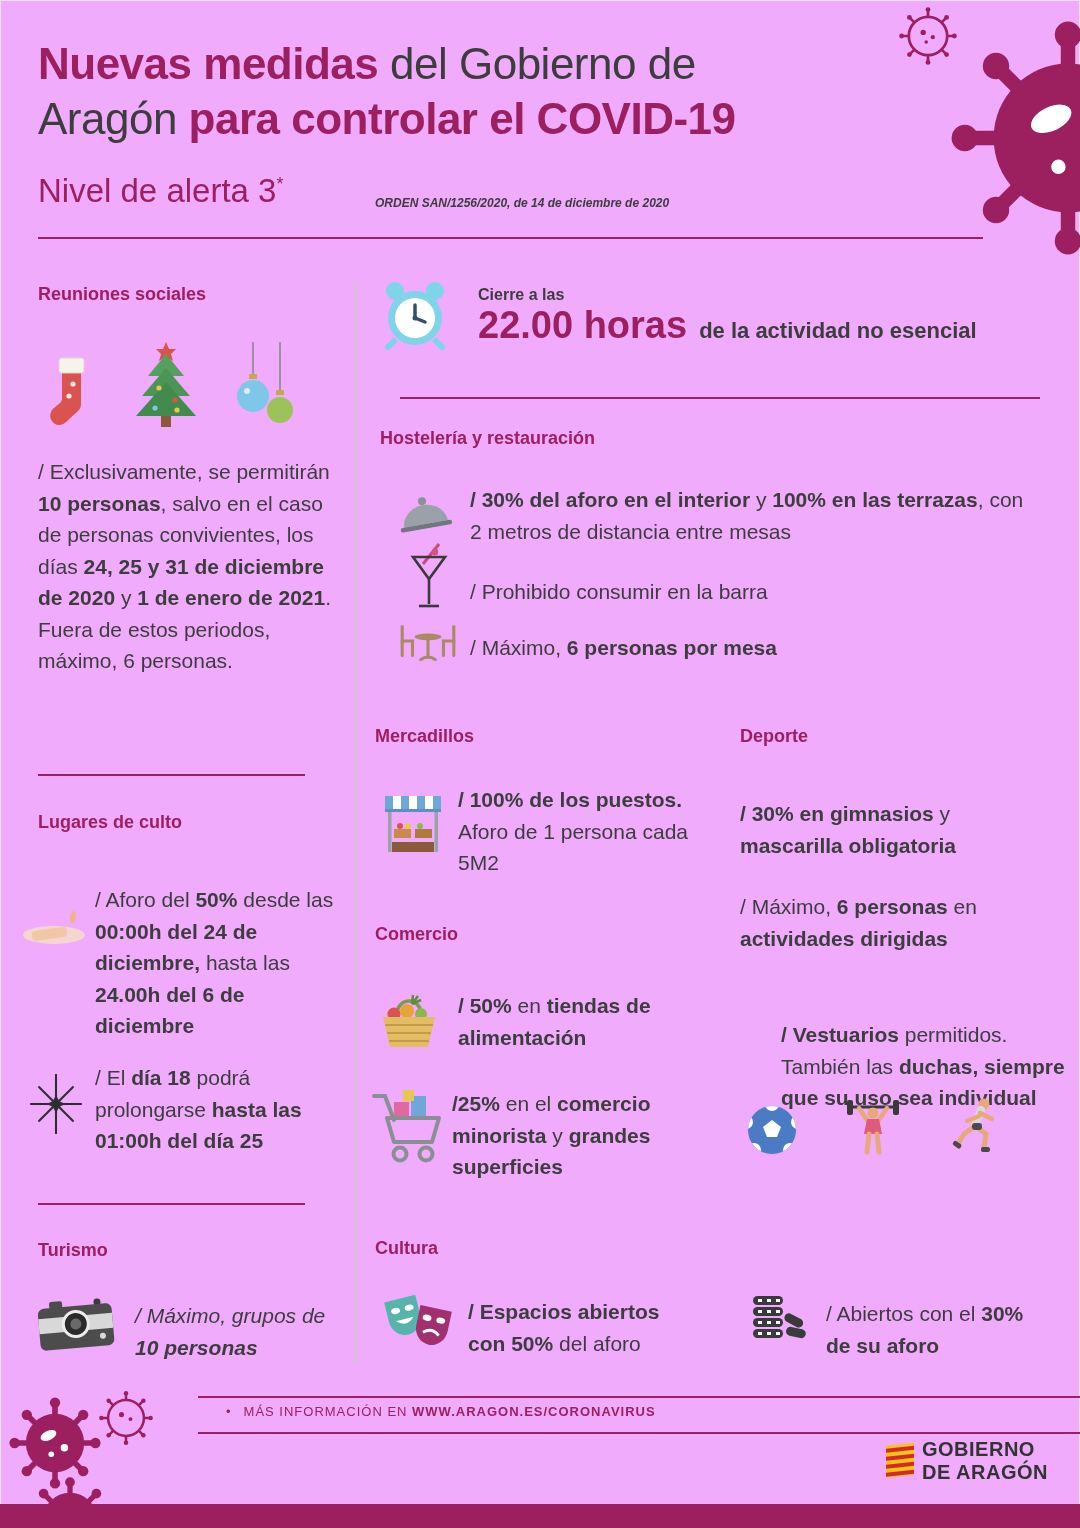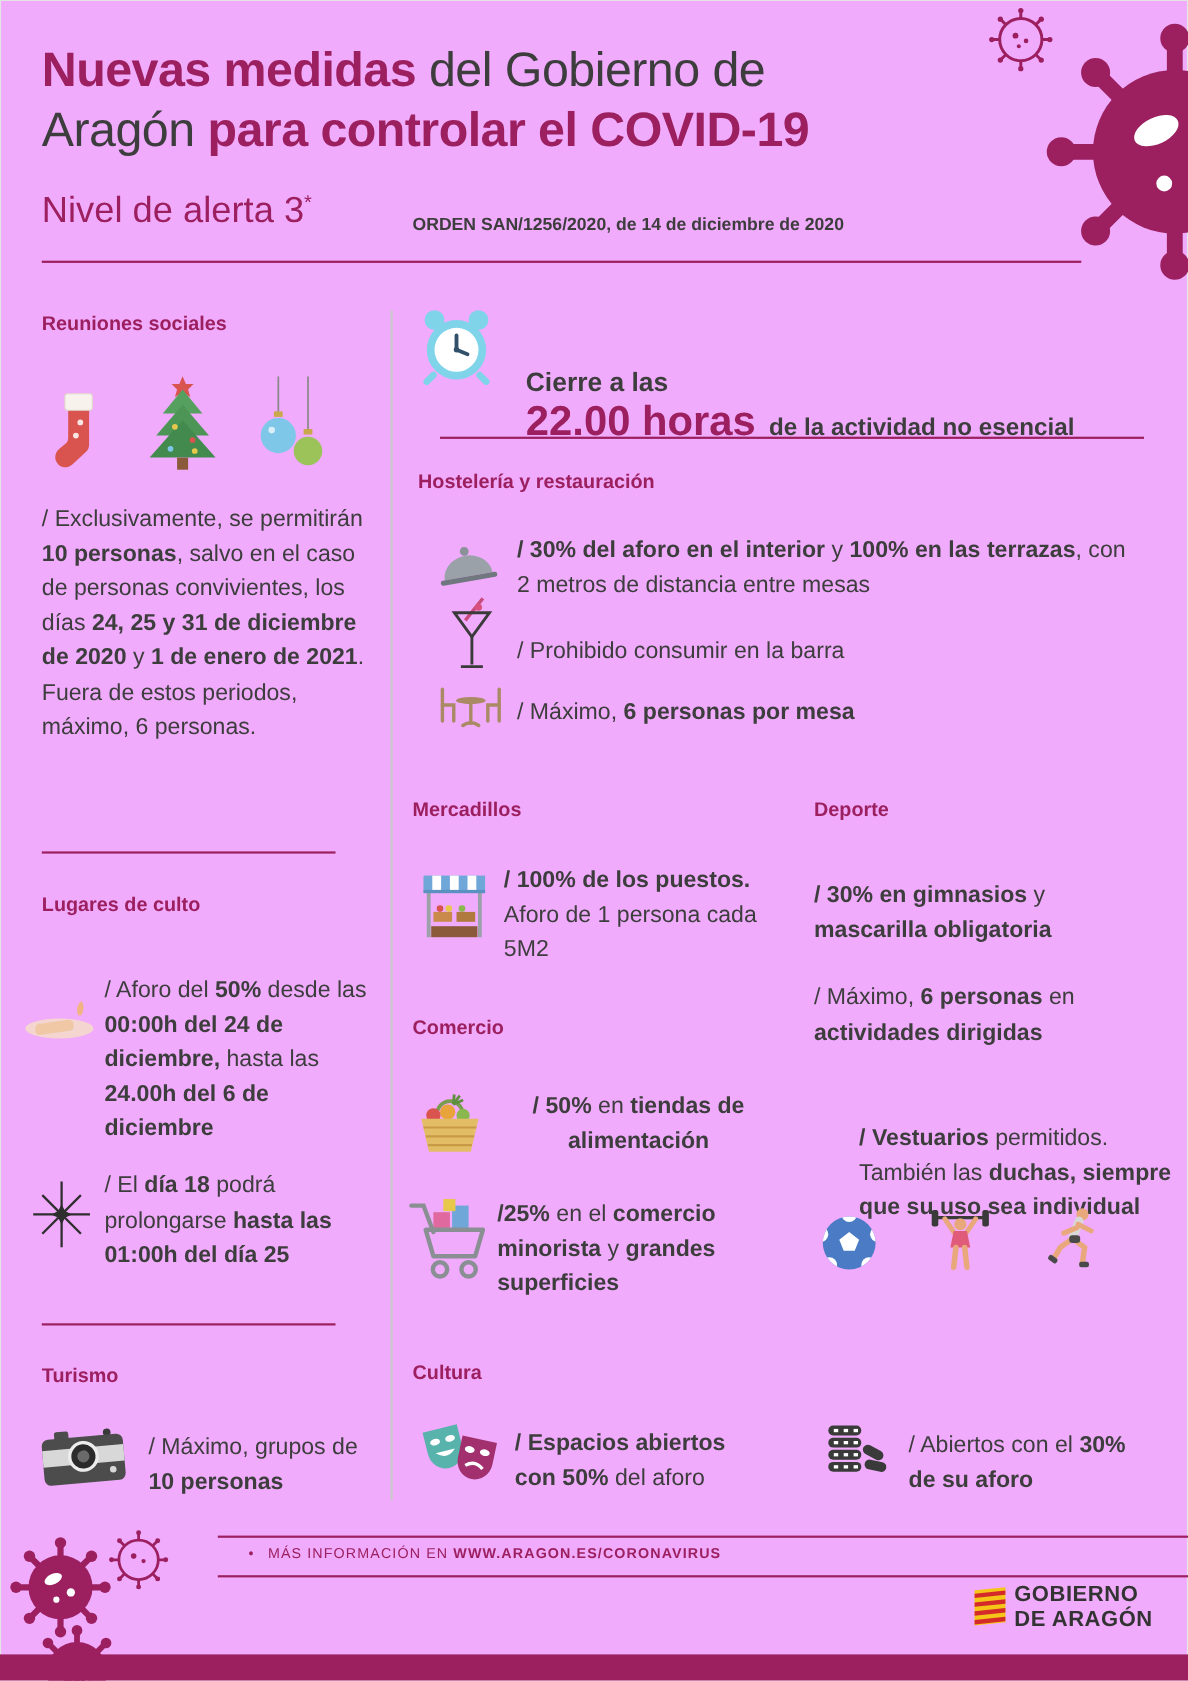--- a/index.html
+++ b/index.html
@@ -10,27 +10,27 @@
     --clock-blue:#7fd4ea;
   }
   *{margin:0;padding:0;box-sizing:border-box;}
   body{background:#ffffff;font-family:"Liberation Sans", sans-serif;}
   .page{position:relative;width:1080px;height:1528px;background:#f0abfc;overflow:hidden;color:var(--dark);box-shadow:inset 0 0 0 1px #e4e4e4;}
   .abs{position:absolute;}
   .title{font-size:44px;line-height:1.26;color:var(--dark);letter-spacing:-0.5px;font-weight:normal;}
   .title .hl{color:var(--magenta);font-weight:bold;}
   .alert{font-size:33px;color:var(--magenta);}
   .alert sup{font-size:0.55em;}
-  .order{font-size:16px;font-weight:bold;color:var(--dark);}
+  .order{font-size:12px;font-weight:bold;font-style:italic;color:var(--dark);}
   .sec-h{font-size:18px;font-weight:bold;color:var(--magenta);}
   .txt{font-size:21px;line-height:1.5;color:var(--dark);}
   .txt b{font-weight:bold;}
   .hdiv{height:2px;background:var(--magenta);}
   .vdiv{width:2px;background:var(--divider-gray);}
-  .cierre-intro{font-size:24px;font-weight:bold;color:var(--dark);margin-top:48px;}
+  .cierre-intro{font-size:16px;font-weight:bold;color:var(--dark);}
   .cierre-line2{display:flex;align-items:baseline;}
   .cierre-time{font-size:38px;font-weight:bold;color:var(--magenta);}
   .cierre-suffix{font-size:22px;font-weight:bold;margin-left:12px;color:var(--dark);}
   .icon-row{display:flex;align-items:flex-end;}
   .info-line{font-size:13px;letter-spacing:1px;color:var(--magenta);display:flex;align-items:center;gap:12px;}
   .info-line b{font-weight:bold;}
   .gob{font-size:20px;font-weight:bold;color:#333333;line-height:1.15;letter-spacing:0.5px;}
   .bottom-bar{position:absolute;left:0;top:1504px;width:1080px;height:24px;background:var(--magenta);}
   svg{display:block;}
 </style>
@@ -186,21 +186,21 @@
         <rect x="3" y="14" width="74" height="42" rx="6" fill="#4c4c4c"></rect>
         <rect x="3" y="24" width="74" height="15" fill="#d8d8d8"></rect>
         <circle cx="40" cy="32" r="14" fill="#ececec"></circle>
         <circle cx="40" cy="32" r="11" fill="#2b2b2b"></circle>
         <circle cx="40" cy="32" r="5.5" fill="#6a6a6a"></circle>
         <circle cx="66" cy="46" r="3" fill="#d8d8d8"></circle>
       </g>
     </svg>
   </span>
 
-  <p class="abs txt" style="left:135px;top:1300px;width:205px;"><span>/ Máximo, grupos de </span><b>10 personas</b></p>
+  <p class="abs txt" style="left:135px;top:1300px;width:205px;font-style:italic;"><span>/ Máximo, grupos de </span><b>10 personas</b></p>
 
   <div class="abs vdiv" style="left:355px;top:282px;height:1082px;"></div>
 
   <span class="abs" style="left:382px;top:278px;">
     <svg width="66" height="72" viewBox="0 0 66 72">
       <circle cx="13" cy="13" r="9" fill="var(--clock-blue)"></circle>
       <circle cx="53" cy="13" r="9" fill="var(--clock-blue)"></circle>
       <circle cx="33" cy="40" r="27" fill="var(--clock-blue)"></circle>
       <circle cx="33" cy="40" r="20" fill="#ffffff"></circle>
       <line x1="33" y1="40" x2="33" y2="27" stroke="#33506b" stroke-width="3.5" stroke-linecap="round"></line>
@@ -287,21 +287,21 @@
     <svg width="66" height="68" viewBox="0 0 66 68">
       <path d="M21 30 a12 13 0 0 1 24 0" fill="none" stroke="#7a9c4e" stroke-width="3.5"></path>
       <path d="M36 20 l6 -8 M36 20 l9 -4 M36 20 l1 -9" stroke="#5d8f3e" stroke-width="2.5"></path>
       <circle cx="18" cy="30" r="6.5" fill="#d9534f"></circle>
       <circle cx="31" cy="27" r="7" fill="#e8a33a"></circle>
       <circle cx="45" cy="30" r="6" fill="#8ab84f"></circle>
       <path d="M7 33 h52 l-7 30 H14 z" fill="#e3bd66"></path>
       <path d="M9 41 h48 M11 49 h44 M13 57 h40" stroke="#c79b45" stroke-width="2"></path>
     </svg>
   </span>
-  <p class="abs txt" style="left:458px;top:990px;width:245px;text-align:center;"><b>/ </b><b>50%</b><span> en </span><b>tiendas de alimentación</b></p>
+  <p class="abs txt" style="left:458px;top:990px;width:245px;"><b>/ </b><b>50%</b><span> en </span><b>tiendas de alimentación</b></p>
 
   <span class="abs" style="left:370px;top:1084px;">
     <svg width="76" height="84" viewBox="0 0 76 84">
       <rect x="24" y="18" width="15" height="16" fill="#e06a9f"></rect>
       <rect x="41" y="12" width="15" height="22" fill="#6fa8d8"></rect>
       <rect x="33" y="6" width="11" height="11" fill="#e8c84a"></rect>
       <path d="M4 12 h11 l9 24" fill="none" stroke="#8a8f94" stroke-width="4" stroke-linecap="round"></path>
       <path d="M17 34 h52 l-7 24 H24 z" fill="none" stroke="#8a8f94" stroke-width="4" stroke-linejoin="round"></path>
       <circle cx="30" cy="70" r="6.5" fill="none" stroke="#8a8f94" stroke-width="4"></circle>
       <circle cx="56" cy="70" r="6.5" fill="none" stroke="#8a8f94" stroke-width="4"></circle>

